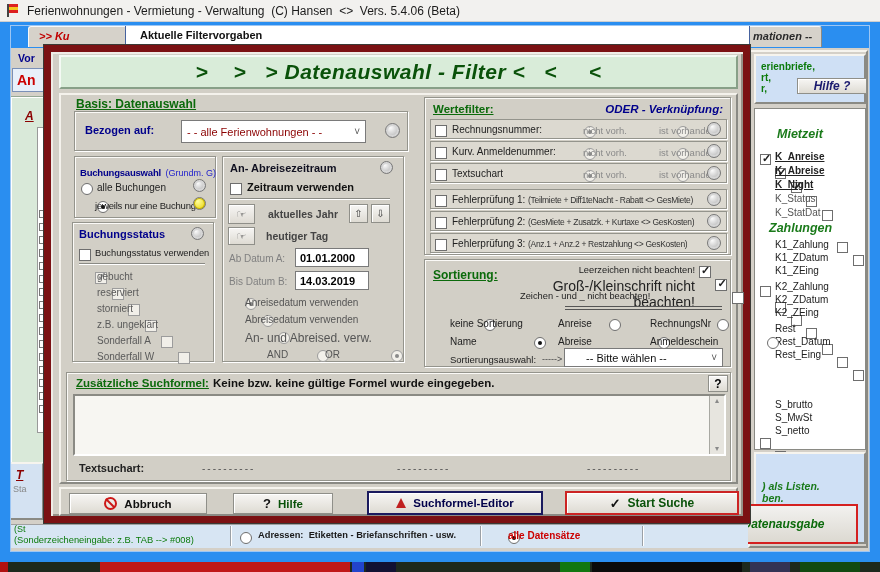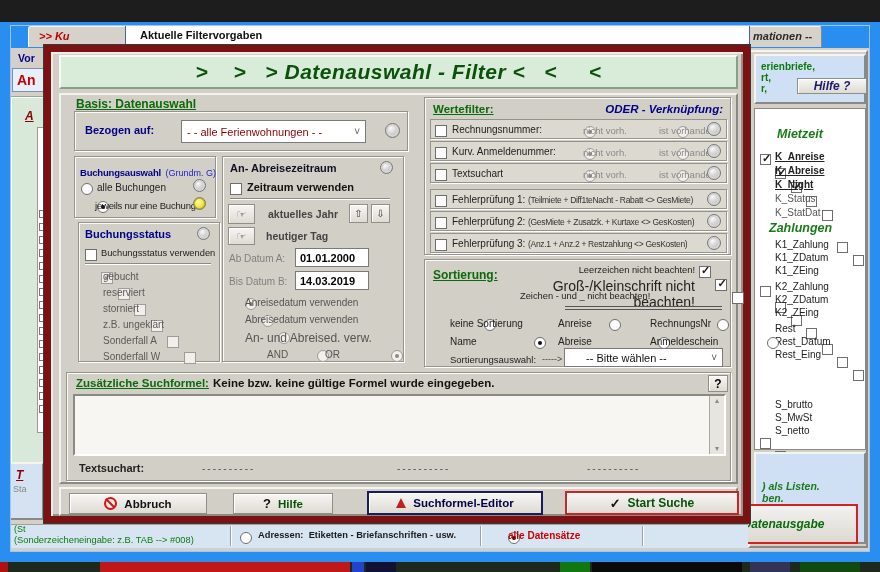--- a/index.html
+++ b/index.html
@@ -60,20 +60,24 @@
   .wrow{position:absolute;left:5px;width:297px;height:20px;background:#dcd9d0;border:1px solid #94948c;box-shadow:1px 1px 0 #fff}
   .sbar{background:#e7e5df;border-left:1px solid #a8a8a2;display:flex;flex-direction:column;justify-content:space-between;align-items:center;padding:1px 0}
   .sbar span{font-size:8px;color:#8a8a8a;line-height:8px}
 </style>
 </head>
 <body>
 
 <div class="app">
 
   
+  <div class="abs tb">
+    <span class="appicon"></span>
+    <span class="ttl">Ferienwohnungen - Vermietung - Verwaltung  (C) Hansen  &lt;&gt;  Vers. 5.4.06 (Beta)</span>
+  </div>
 
   
   <div class="abs base z2"></div>
   <div class="abs blueband z2"></div>
 
   <div class="abs tab z2" style="left:28px;width:100px">
     <span class="abs tabtxt" style="left:10px;top:3px;color:#c00000">&gt;&gt; Ku</span>
   </div>
   <div class="abs tab z2" style="left:700px;width:122px">
     <span class="abs tabtxt" style="left:52px;top:3px;color:#2a2a2a">mationen --</span>
@@ -221,21 +225,21 @@
     <span class="abs" style="left:5px;top:5px;white-space:nowrap"><span class="nv" style="font-size:9.5px;letter-spacing:-0.2px">Buchungsauswahl</span> <span style="color:#2222cc;font-size:9px">(Grundm. G)</span></span>
     <span class="abs rb" style="left:6px;top:24px"></span>
     <span class="abs lbl" style="left:22px;top:25px;font-size:10px">alle Buchungen</span>
     <span class="abs led" style="left:118px;top:22px"></span>
     <span class="abs rb on" style="left:6px;top:42px"></span>
     <span class="abs lbl" style="left:20px;top:43px;font-size:9.5px;letter-spacing:-0.2px">jeweils nur eine Buchung</span>
     <span class="abs led yl" style="left:118px;top:40px"></span>
   </div>
 
   
-  <div class="abs z11 gbox" style="left:78px;top:222px;width:142px;height:140px">
+  <div class="abs z11 gbox" style="left:72px;top:222px;width:142px;height:140px">
     <span class="abs nv" style="left:6px;top:5px;font-size:11px">Buchungsstatus</span>
     <span class="abs led" style="left:118px;top:4px"></span>
     <span class="abs cb" style="left:6px;top:24px"></span>
     <span class="abs lbl" style="left:22px;top:25px;font-size:9.3px;white-space:nowrap">Buchungsstatus verwenden</span>
     <div class="abs sep" style="left:6px;top:40px;width:126px"></div>
     <span class="abs cb dis on" style="left:6px;top:47px"></span>
     <span class="abs" style="left:24px;top:48px;font-size:10px;color:#5a5a5a">gebucht</span>
     <span class="abs cb dis" style="left:6px;top:63px"></span>
     <span class="abs" style="left:24px;top:64px;font-size:10px;color:#5a5a5a">reserviert</span>
     <span class="abs cb dis" style="left:6px;top:79px"></span>

